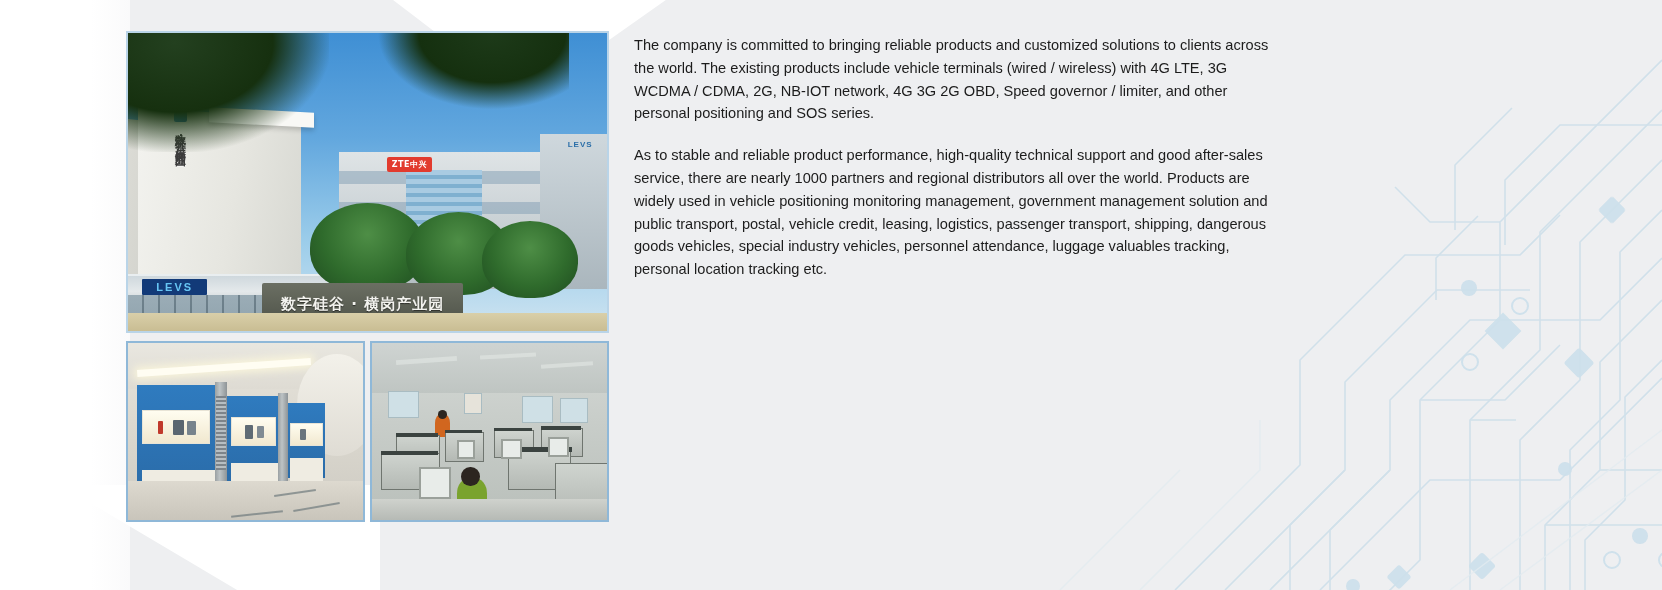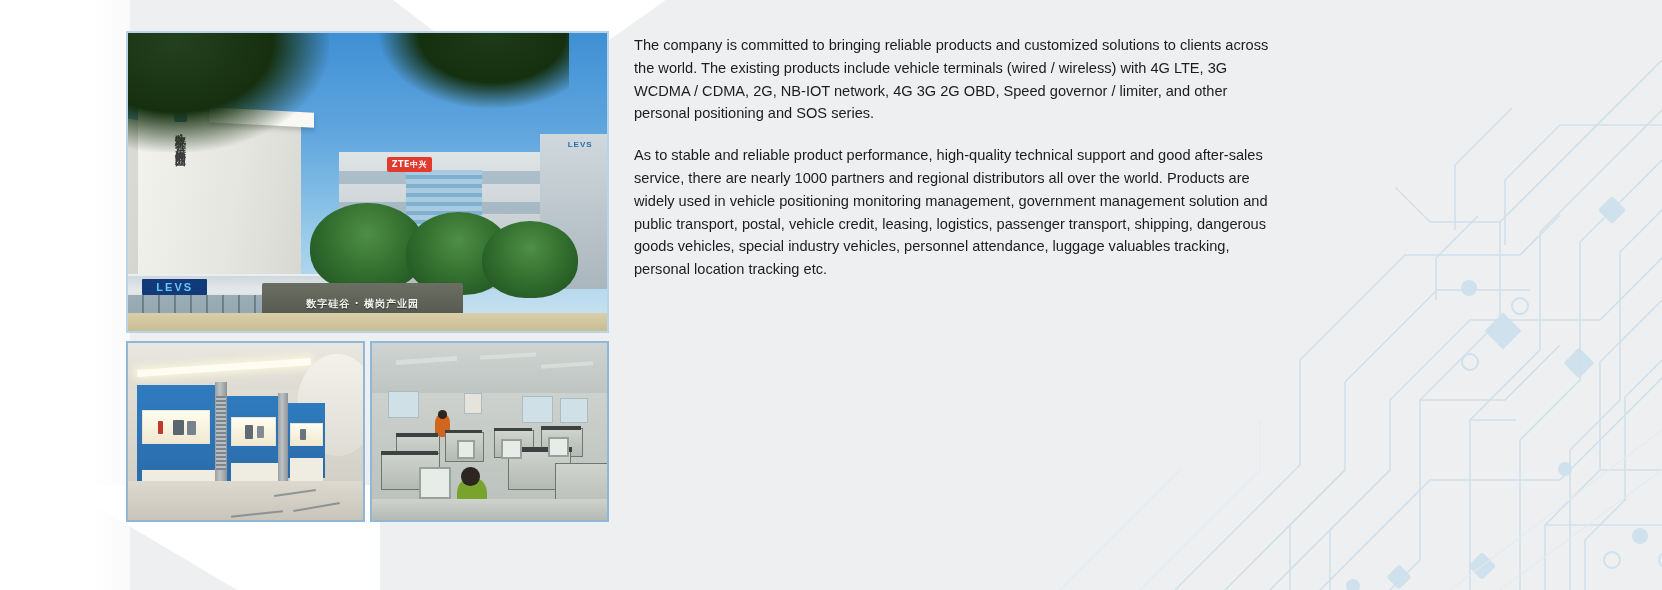--- a/index.html
+++ b/index.html
@@ -148,21 +148,21 @@
     position:absolute;left:52%;top:-8%;width:40%;height:34%;
     background:radial-gradient(ellipse at 60% 25%,#1d3a19 0%,#15300f 45%,rgba(20,45,15,0) 70%);
   }
   .park-sign{
     position:absolute;left:28%;top:84%;width:42%;height:14%;
     background:linear-gradient(180deg,#6b6f63 0%,#4f5349 100%);
     border-radius:2px;
     display:flex;align-items:center;justify-content:center;
   }
   .park-sign span{
-    color:#f2f2ee;font-size:10px;font-weight:700;letter-spacing:1px;
+    color:#f2f2ee;font-size:15px;font-weight:700;letter-spacing:1px;
     font-family:"DejaVu Sans", sans-serif;
     text-shadow:0 1px 1px rgba(0,0,0,.5);
   }
   .tower-right{
     position:absolute;right:0;top:34%;width:14%;height:52%;
     background:linear-gradient(180deg,#cfd8dd,#aab6bd);
   }
   .lev-sign{
     position:absolute;right:3%;top:36%;
     color:#2b6fa8;font-size:8px;font-weight:700;letter-spacing:1px;

